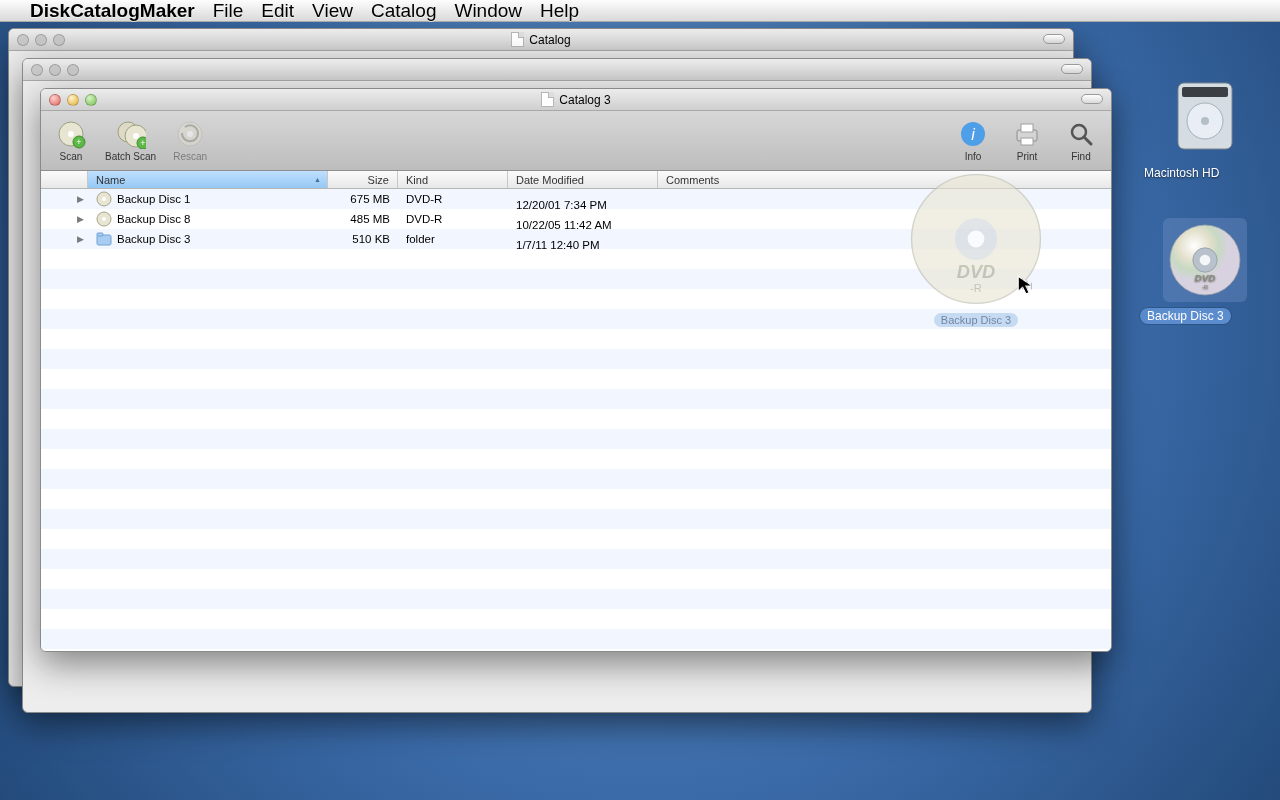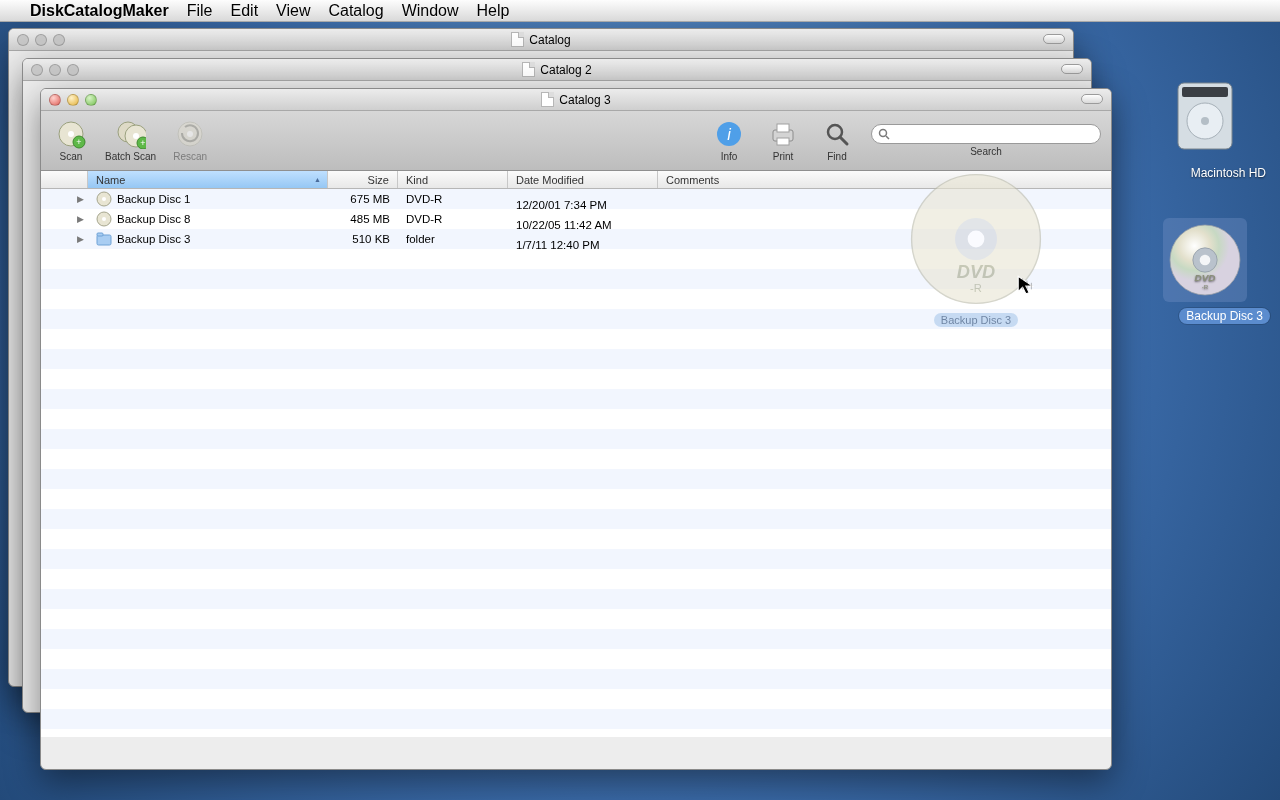--- a/index.html
+++ b/index.html
@@ -1,25 +1,25 @@
 <!DOCTYPE html>
 <html><head>
 <meta charset="utf-8">
 <style>
 * { margin: 0; padding: 0; box-sizing: border-box; font-family: "Lucida Grande", "Helvetica Neue", Arial, sans-serif; }
 body { width: 1280px; height: 800px; overflow: hidden; background: radial-gradient(circle at 50% 40%, #6a9fd4 0%, #3a6aa8 60%, #234a7a 100%); position: relative; }
 
 
-.menubar { position: absolute; top:0; left:0; right:0; height:22px; background: linear-gradient(#fdfdfd,#d9d9d9); display:flex; align-items:center; padding:0 12px; gap:18px; font-size:16px; color:#000; border-bottom:1px solid #a9a9a9; z-index:50; text-shadow:0 1px 0 rgba(255,255,255,.6);}
+.menubar { position: absolute; top:0; left:0; right:0; height:22px; background: linear-gradient(#fdfdfd,#d9d9d9); display:flex; align-items:center; padding:0 12px; gap:18px; font-size:19px; color:#000; border-bottom:1px solid #a9a9a9; z-index:50; text-shadow:0 1px 0 rgba(255,255,255,.6);}
 .menubar .apple { font-size:15px; }
 .menubar span { cursor:default; }
 .menubar .appname { font-weight:bold; }
 
 
-.desktop-icon { position:absolute; width:130px; text-align:right; color:#fff; font-size:12px; text-shadow:0 1px 2px rgba(0,0,0,.6);}
+.desktop-icon { position:absolute; width:130px; text-align:left; color:#fff; font-size:12px; text-shadow:0 1px 2px rgba(0,0,0,.6);}
 .desktop-icon .iconbox { width:84px; height:84px; margin:0 auto 6px; display:flex; align-items:center; justify-content:center;}
 .desktop-icon.sel .label { background:#5b8cce; color:#fff; border-radius:8px; padding:1px 7px; display:inline-block; text-shadow:none; box-shadow:0 0 0 1px rgba(0,0,0,.15);}
 .desktop-icon .label { display:inline-block; padding:1px 4px; }
 .desktop-icon.sel .iconbox { background:rgba(120,150,200,.35); border-radius:6px; padding:4px;}
 
 
 .window { position:absolute; border:1px solid #8a8a8a; border-radius:6px; box-shadow:0 12px 35px rgba(0,0,0,.45); background:#ededed; overflow:hidden;}
 .titlebar { height:22px; background:linear-gradient(#ececec,#cfcfcf); border-bottom:1px solid #a8a8a8; display:flex; align-items:center; position:relative; font-size:12px;}
 .traffic { display:flex; gap:6px; padding-left:8px;}
 .tl { width:12px; height:12px; border-radius:50%; border:1px solid rgba(0,0,0,.2);}
@@ -132,29 +132,25 @@
   </div>
 </div>
 
 <div class="window inactive" style="left:22px; top:58px; width:1070px; height:655px;">
   <div class="titlebar">
     <div class="traffic">
         <div class="tl close"></div>
         <div class="tl min"></div>
         <div class="tl max"></div>
       </div>
-    <div class="titlecenter">
-        <span class="docic"></span>
-        <span>Catalog 2</span>
-      </div>
     <div class="pill"></div>
   </div>
 </div>
 
-<div class="window front" style="left:40px; top:88px; width:1072px; height:682px;">
+<div class="window front" style="left:40px; top:88px; width:1072px; height:564px;">
   <div class="titlebar">
     <div class="traffic">
         <div class="tl close"></div>
         <div class="tl min"></div>
         <div class="tl max"></div>
       </div>
     <div class="titlecenter">
         <span class="docic"></span>
         <span>Catalog 3</span>
       </div>
@@ -216,30 +212,20 @@
       <span>Print</span>
     </div>
     <div class="tb">
       <div class="ic">
           <svg width="26" height="26">
             <circle cx="11" cy="11" r="7" fill="none" stroke="#555" stroke-width="2.5"></circle>
             <line x1="16" y1="16" x2="23" y2="23" stroke="#555" stroke-width="3" stroke-linecap="round"></line>
           </svg>
         </div>
       <span>Find</span>
-    </div>
-    <div class="tb" style="min-width:auto">
-      <div class="searchbox">
-        <svg width="12" height="12">
-            <circle cx="5" cy="5" r="3.5" fill="none" stroke="#7a7a7a" stroke-width="1.5"></circle>
-            <line x1="8" y1="8" x2="11" y2="11" stroke="#7a7a7a" stroke-width="1.5"></line>
-          </svg>
-        <input type="text" style="">
-      </div>
-      <span>Search</span>
     </div>
   </div>
 
   <div style="position:absolute;top:82px;left:0;right:0;">
     <div class="cols">
       <div class="col c-tree"></div>
       <div class="col c-name sorted">
           <span>Name</span>
         </div>
       <div class="col c-size">

